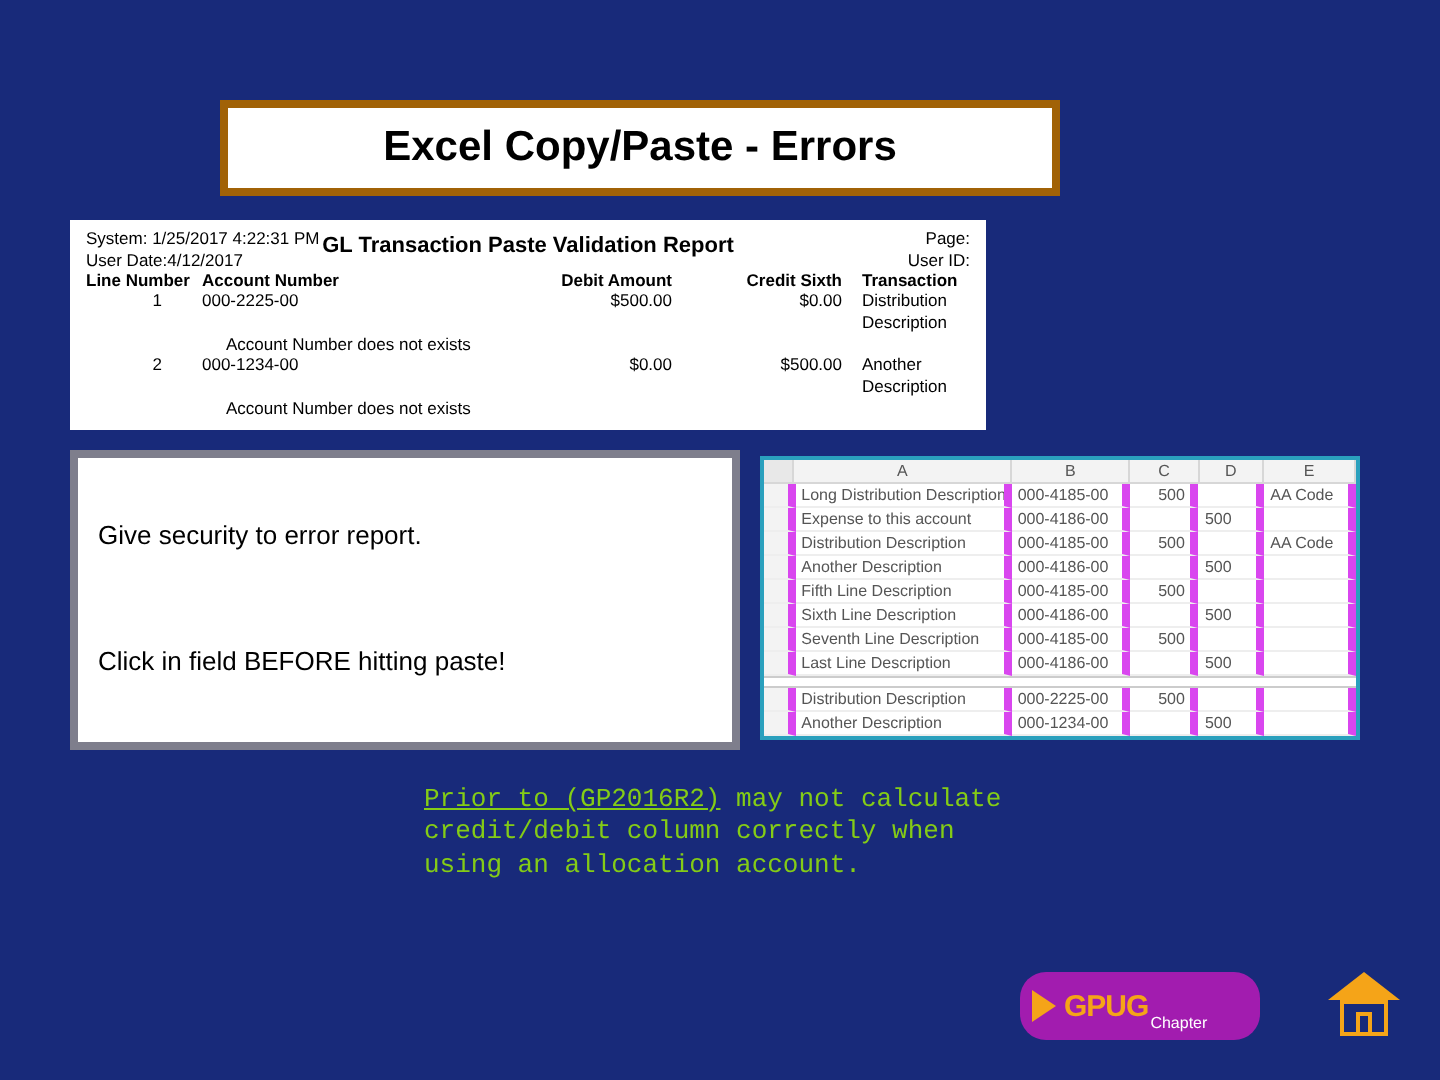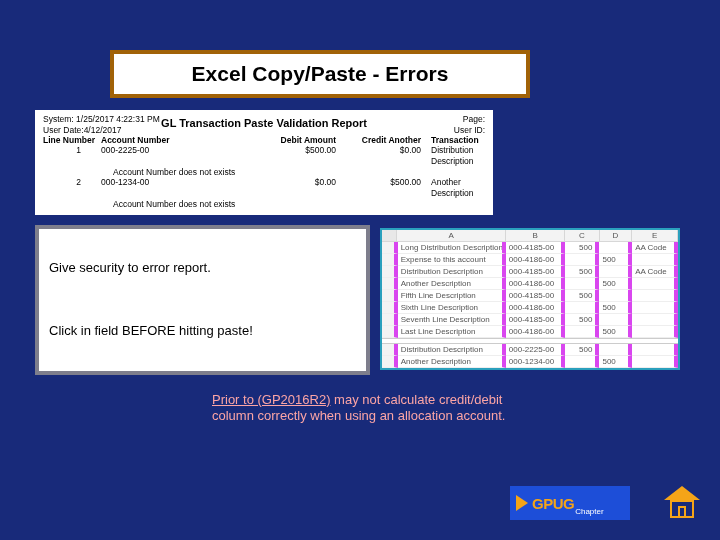--- a/index.html
+++ b/index.html
@@ -112,36 +112,37 @@
   .c-a { width: 114px; }
   .c-b { width: 62px; }
   .c-c { width: 36px; text-align: right;}
   .c-d { width: 34px; }
   .c-e { width: 48px; }
   .note {
     position: absolute;
     left: 212px;
     top: 392px;
     width: 300px;
-    font-family: Liberation Sans, sans-serif;
+    font-family: Liberation Mono, monospace;
     font-size: 13px;
-    color: #fca5a5;
+    color: #84cc16;
     line-height: 1.25;
   }
   .note .u { text-decoration: underline; }
   .logo {
     position: absolute;
     right: 90px;
     bottom: 20px;
     width: 120px;
     height: 34px;
-    background: #1d4ed8;
+    background: #a21caf;
     display: flex;
     align-items: center;
     padding-left: 6px;
+    border-radius: 13px;
   }
   .logo .tri {
     width: 0; height: 0;
     border-top: 8px solid transparent;
     border-bottom: 8px solid transparent;
     border-left: 12px solid #f5a418;
     margin-right: 4px;
   }
   .logo .txt1 { color: #f5a418; font-weight: bold; font-size: 15px; letter-spacing: -0.5px;}
   .logo .txt2 { color: #fff; font-size: 8px; margin-left: 1px; align-self: flex-end; margin-bottom: 4px;}
@@ -188,21 +189,21 @@
     <div class="right">
       <div>Page:</div>
       <div>User ID:</div>
     </div>
   </div>
   <div class="report-title">GL Transaction Paste Validation Report</div>
   <div class="report-columns">
     <div class="col-ln">Line Number</div>
     <div class="col-acct">Account Number</div>
     <div class="col-debit">Debit Amount</div>
-    <div class="col-credit">Credit Another</div>
+    <div class="col-credit">Credit Sixth</div>
     <div class="col-desc">Transaction</div>
   </div>
   <div class="report-row">
     <div class="col-ln" style="text-align:right;padding-right:20px">1</div>
     <div class="col-acct">000-2225-00</div>
     <div class="col-debit">$500.00</div>
     <div class="col-credit">$0.00</div>
     <div class="col-desc">Distribution Description</div>
   </div>
   <div class="report-sub">Account Number does not exists</div>

